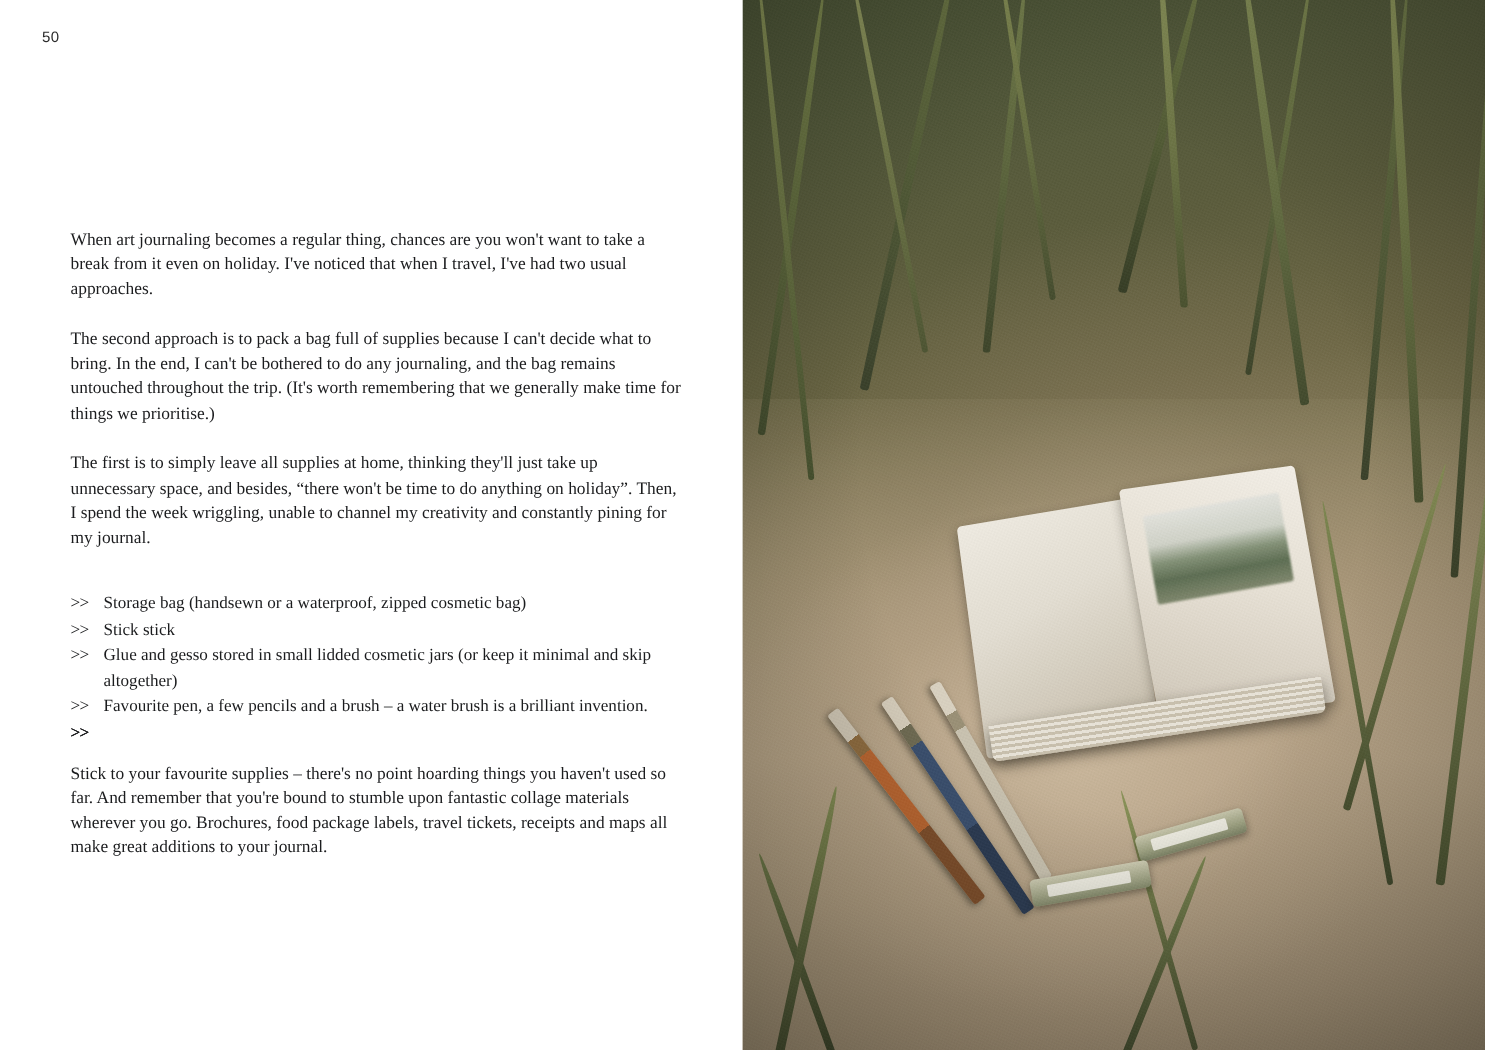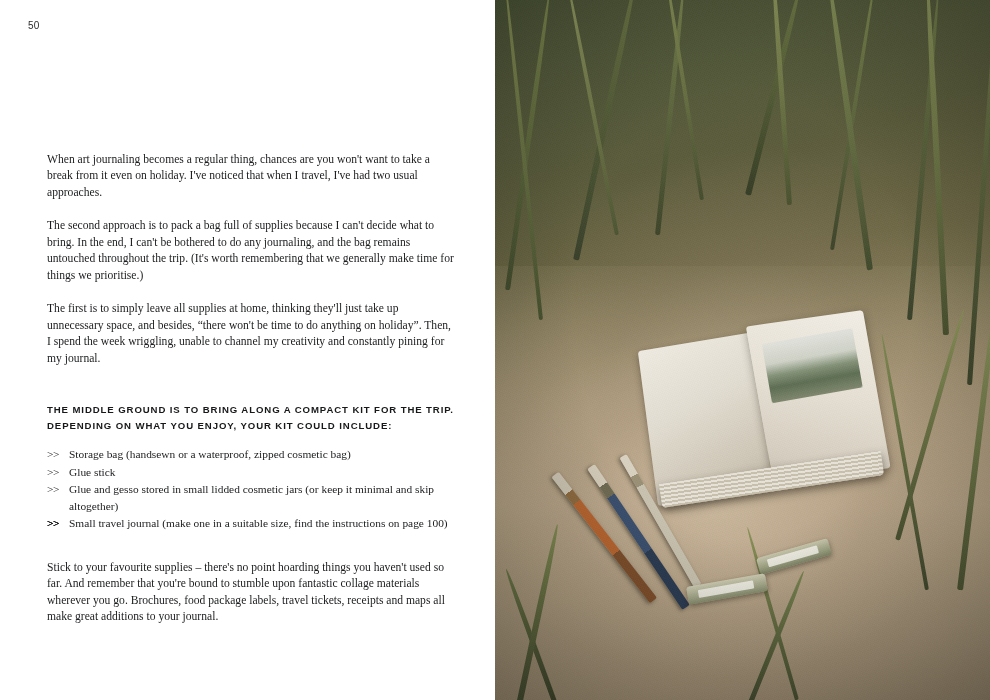--- a/index.html
+++ b/index.html
@@ -208,30 +208,29 @@
 
 
     <div class="body-col">
 
       <p class="para">When art journaling becomes a regular thing, chances are you won't want to take a break from it even on holiday. I've noticed that when I travel, I've had two usual approaches.</p>
       <p class="para">The second approach is to pack a bag full of supplies because I can't decide what to bring. In the end, I can't be bothered to do any journaling, and the bag remains untouched throughout the trip. (It's worth remembering that we generally make time for things we prioritise.)</p>
       <p class="para">The first is to simply leave all supplies at home, thinking they'll just take up unnecessary space, and besides, “there won't be time to do anything on holiday”. Then, I spend the week wriggling, unable to channel my creativity and constantly pining for my journal.</p>
 
       <div class="spacer-8"></div>
 
-      <p class="subhead">THE MIDDLE GROUND IS TO BRING ALONG A COMPACT KIT FOR THE TRIP. DEPENDING ON WHAT YOU ENJOY, YOUR KIT COULD INCLUDE:</p>
 
       <ul class="kit-list">
         <li><span class="marker">&gt;&gt;</span><span>Storage bag (handsewn or a waterproof, zipped cosmetic bag)</span></li>
-        <li><span class="marker">&gt;&gt;</span><span>Glue stick</span></li>
+        <li><span class="marker">&gt;&gt;</span><span>Stick stick</span></li>
         <li><span class="marker">&gt;&gt;</span><span>Glue and gesso stored in small lidded cosmetic jars (or keep it minimal and skip altogether)</span></li>
+        <li><span class="marker">&gt;&gt;</span><span>Favourite pen, a few pencils and a brush – a water brush is a brilliant invention.</span></li>
         <li><span class="marker">&gt;&gt;</span></li>
         <li><span class="marker">&gt;&gt;</span></li>
         <li><span class="marker">&gt;&gt;</span></li>
-        <li><span class="marker">&gt;&gt;</span><span>Small travel journal (make one in a suitable size, find the instructions on page 100)</span></li>
       </ul>
 
       <div class="spacer-8"></div>
 
       <p class="para">Stick to your favourite supplies – there's no point hoarding things you haven't used so far. And remember that you're bound to stumble upon fantastic collage materials wherever you go. Brochures, food package labels, travel tickets, receipts and maps all make great additions to your journal.</p>
 
     </div>
   </div>
 
   <div class="right-page">

